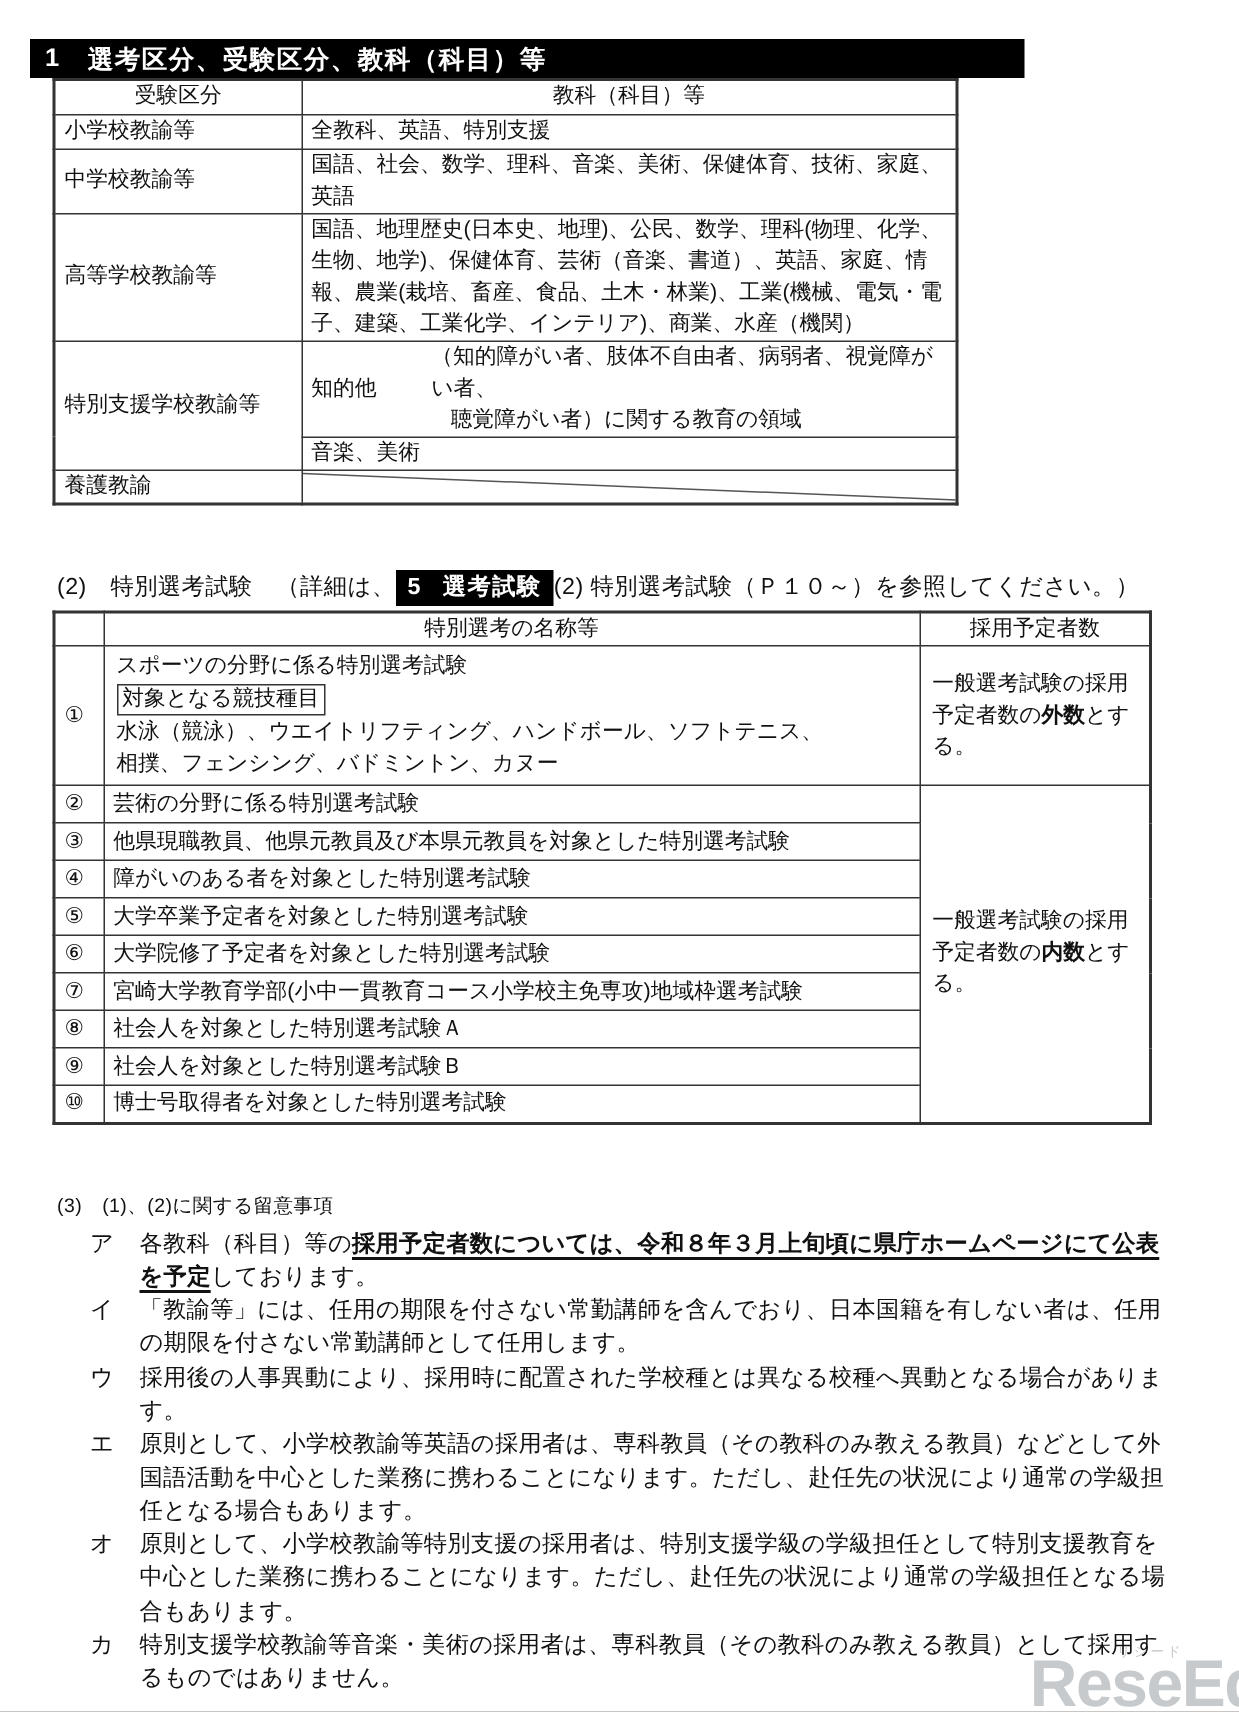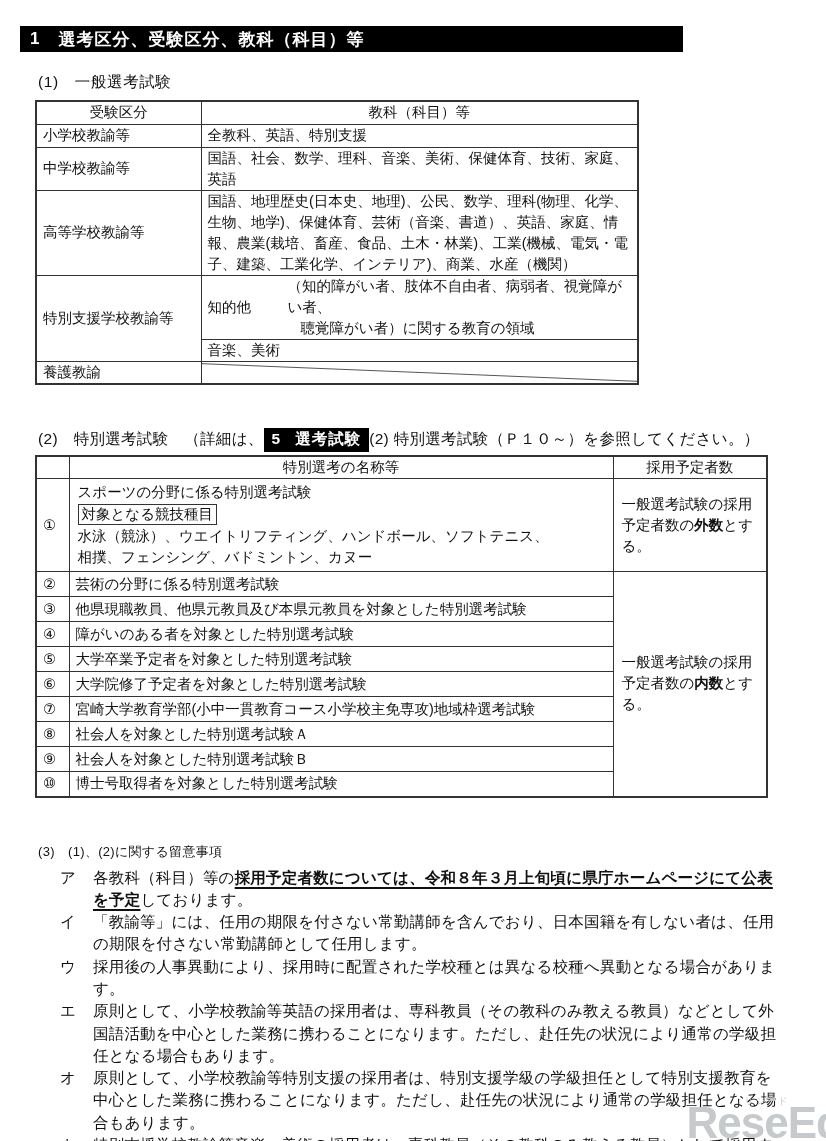--- a/index.html
+++ b/index.html
@@ -142,21 +142,20 @@
 <body>
 
 <div class="page">
 
 
   <div class="banner">
     <span class="b-num">1</span>
     <span class="b-title">選考区分、受験区分、教科（科目）等</span>
   </div>
 
-  <div class="sub-heading">(1)　一般選考試験</div>
 
   <table class="t1">
     <tbody>
         <tr class="h-row">
       <th class="t1-col-cat">受験区分</th>
       <th>教科（科目）等</th>
     </tr>
     <tr class="r-sm">
       <td class="ctr">小学校教諭等</td>
       <td>全教科、英語、特別支援</td>

